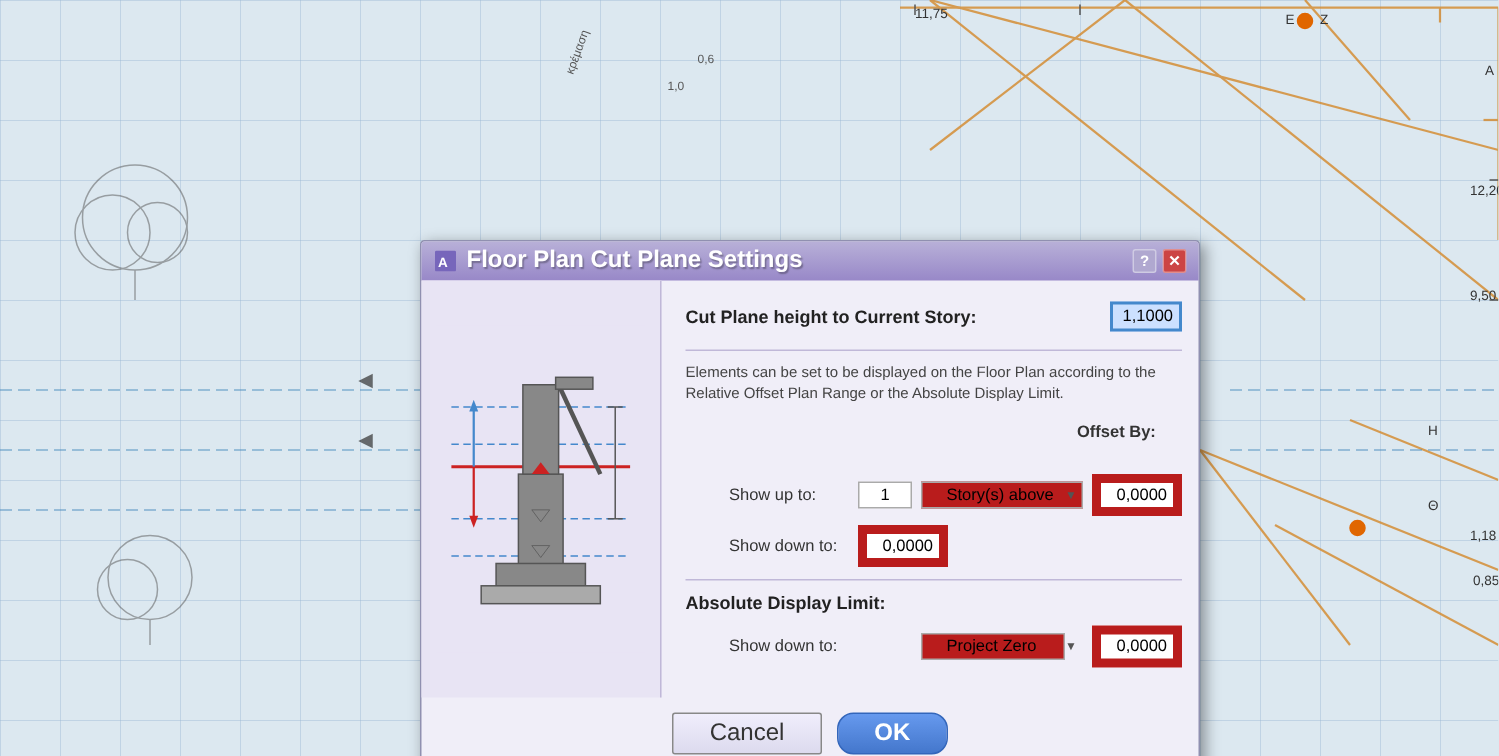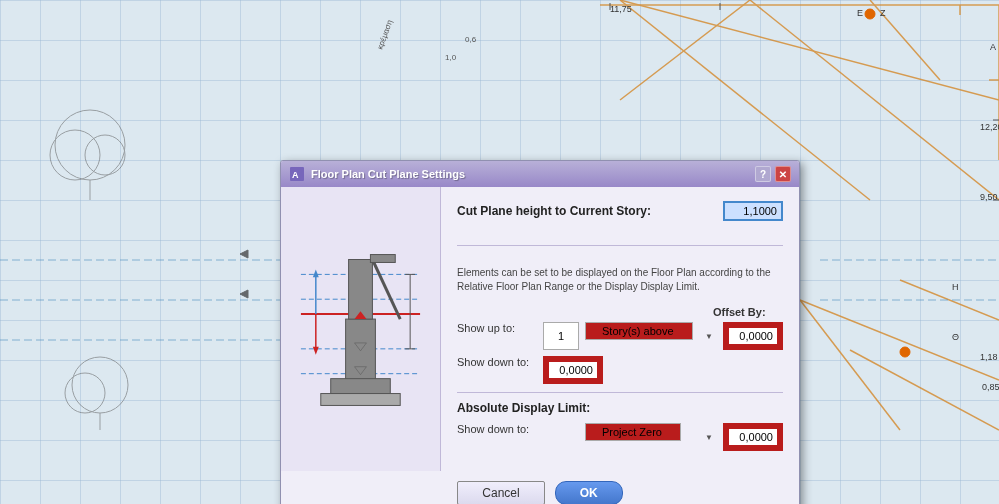--- a/index.html
+++ b/index.html
@@ -62,21 +62,21 @@
     .dialog-icon {
       width: 16px;
       height: 16px;
       display: flex;
       align-items: center;
       justify-content: center;
     }
 
     .dialog-title-text {
       color: #fff;
-      font-size: 11px;
+      font-size: 16px;
       font-weight: bold;
       text-shadow: 1px 1px 1px rgba(0,0,0,0.3);
     }
 
     .dialog-title-buttons {
       display: flex;
       gap: 4px;
     }
 
     .title-btn {
@@ -124,33 +124,33 @@
 
     .dialog-right-panel {
       flex: 1;
       padding: 14px 16px;
     }
 
     .cut-plane-section {
       display: flex;
       align-items: center;
       justify-content: space-between;
-      margin-bottom: 20px;
-      padding-bottom: 24px;
+      margin-bottom: 8px;
+      padding-bottom: 12px;
       border-bottom: 1px solid #c0b8d8;
     }
 
     .cut-plane-label {
       font-size: 12px;
       font-weight: bold;
       color: #222;
     }
 
     .cut-plane-input {
-      width: 60px;
+      width: 48px;
       padding: 2px 4px;
       border: 2px solid #4488cc;
       background: #cce0ff;
       font-size: 11px;
       text-align: right;
       color: #000;
       outline: none;
     }
 
     .info-text {
@@ -164,36 +164,38 @@
       font-size: 12px;
       font-weight: bold;
       color: #222;
       margin-bottom: 8px;
       margin-top: 6px;
     }
 
     .offset-header {
       display: flex;
       align-items: center;
-      margin-bottom: 4px;
+      margin-bottom: 22px;
       justify-content: flex-end;
     }
 
     .offset-label {
       margin-left: auto;
       font-size: 11px;
       color: #333;
       font-weight: bold;
       min-width: 70px;
     }
 
     .form-row {
       display: flex;
+      align-items: center;
       margin-bottom: 6px;
       gap: 6px;
+      margin-left: 29px;
     }
 
     .row-label {
       font-size: 11px;
       color: #333;
       width: 80px;
       flex-shrink: 0;
     }
 
     .row-input-num {
@@ -251,21 +253,21 @@
 
     .dialog-buttons {
       display: flex;
       justify-content: center;
       gap: 10px;
       padding: 10px 16px 14px;
     }
 
     .btn {
       padding: 4px 24px;
-      font-size: 12px;
+      font-size: 16px;
       border-radius: 2px;
       cursor: pointer;
       border: 1px solid #888;
     }
 
     .btn-cancel {
       background: linear-gradient(180deg, #f0eefc 0%, #dcdaee 100%);
       color: #333;
     }
 
@@ -425,21 +427,21 @@
       </svg>
     </div>
 
     <div class="dialog-right-panel">
 
       <div class="cut-plane-section">
         <span class="cut-plane-label">Cut Plane height to Current Story:</span>
         <input type="text" class="cut-plane-input" value="1,1000" style="">
       </div>
 
-      <p class="info-text">Elements can be set to be displayed on the Floor Plan according to the Relative Floor Plan Range or the Display Display Limit.</p>
+      <p class="info-text">Elements can be set to be displayed on the Floor Plan according to the Relative Offset Plan Range or the Absolute Display Limit.</p>
 
 
       <div class="offset-header">
         <span style="width:80px"></span>
         <span style="width:36px"></span>
         <span style="flex:1"></span>
         <span class="offset-label">Offset By:</span>
       </div>
 
       <div class="form-row">

